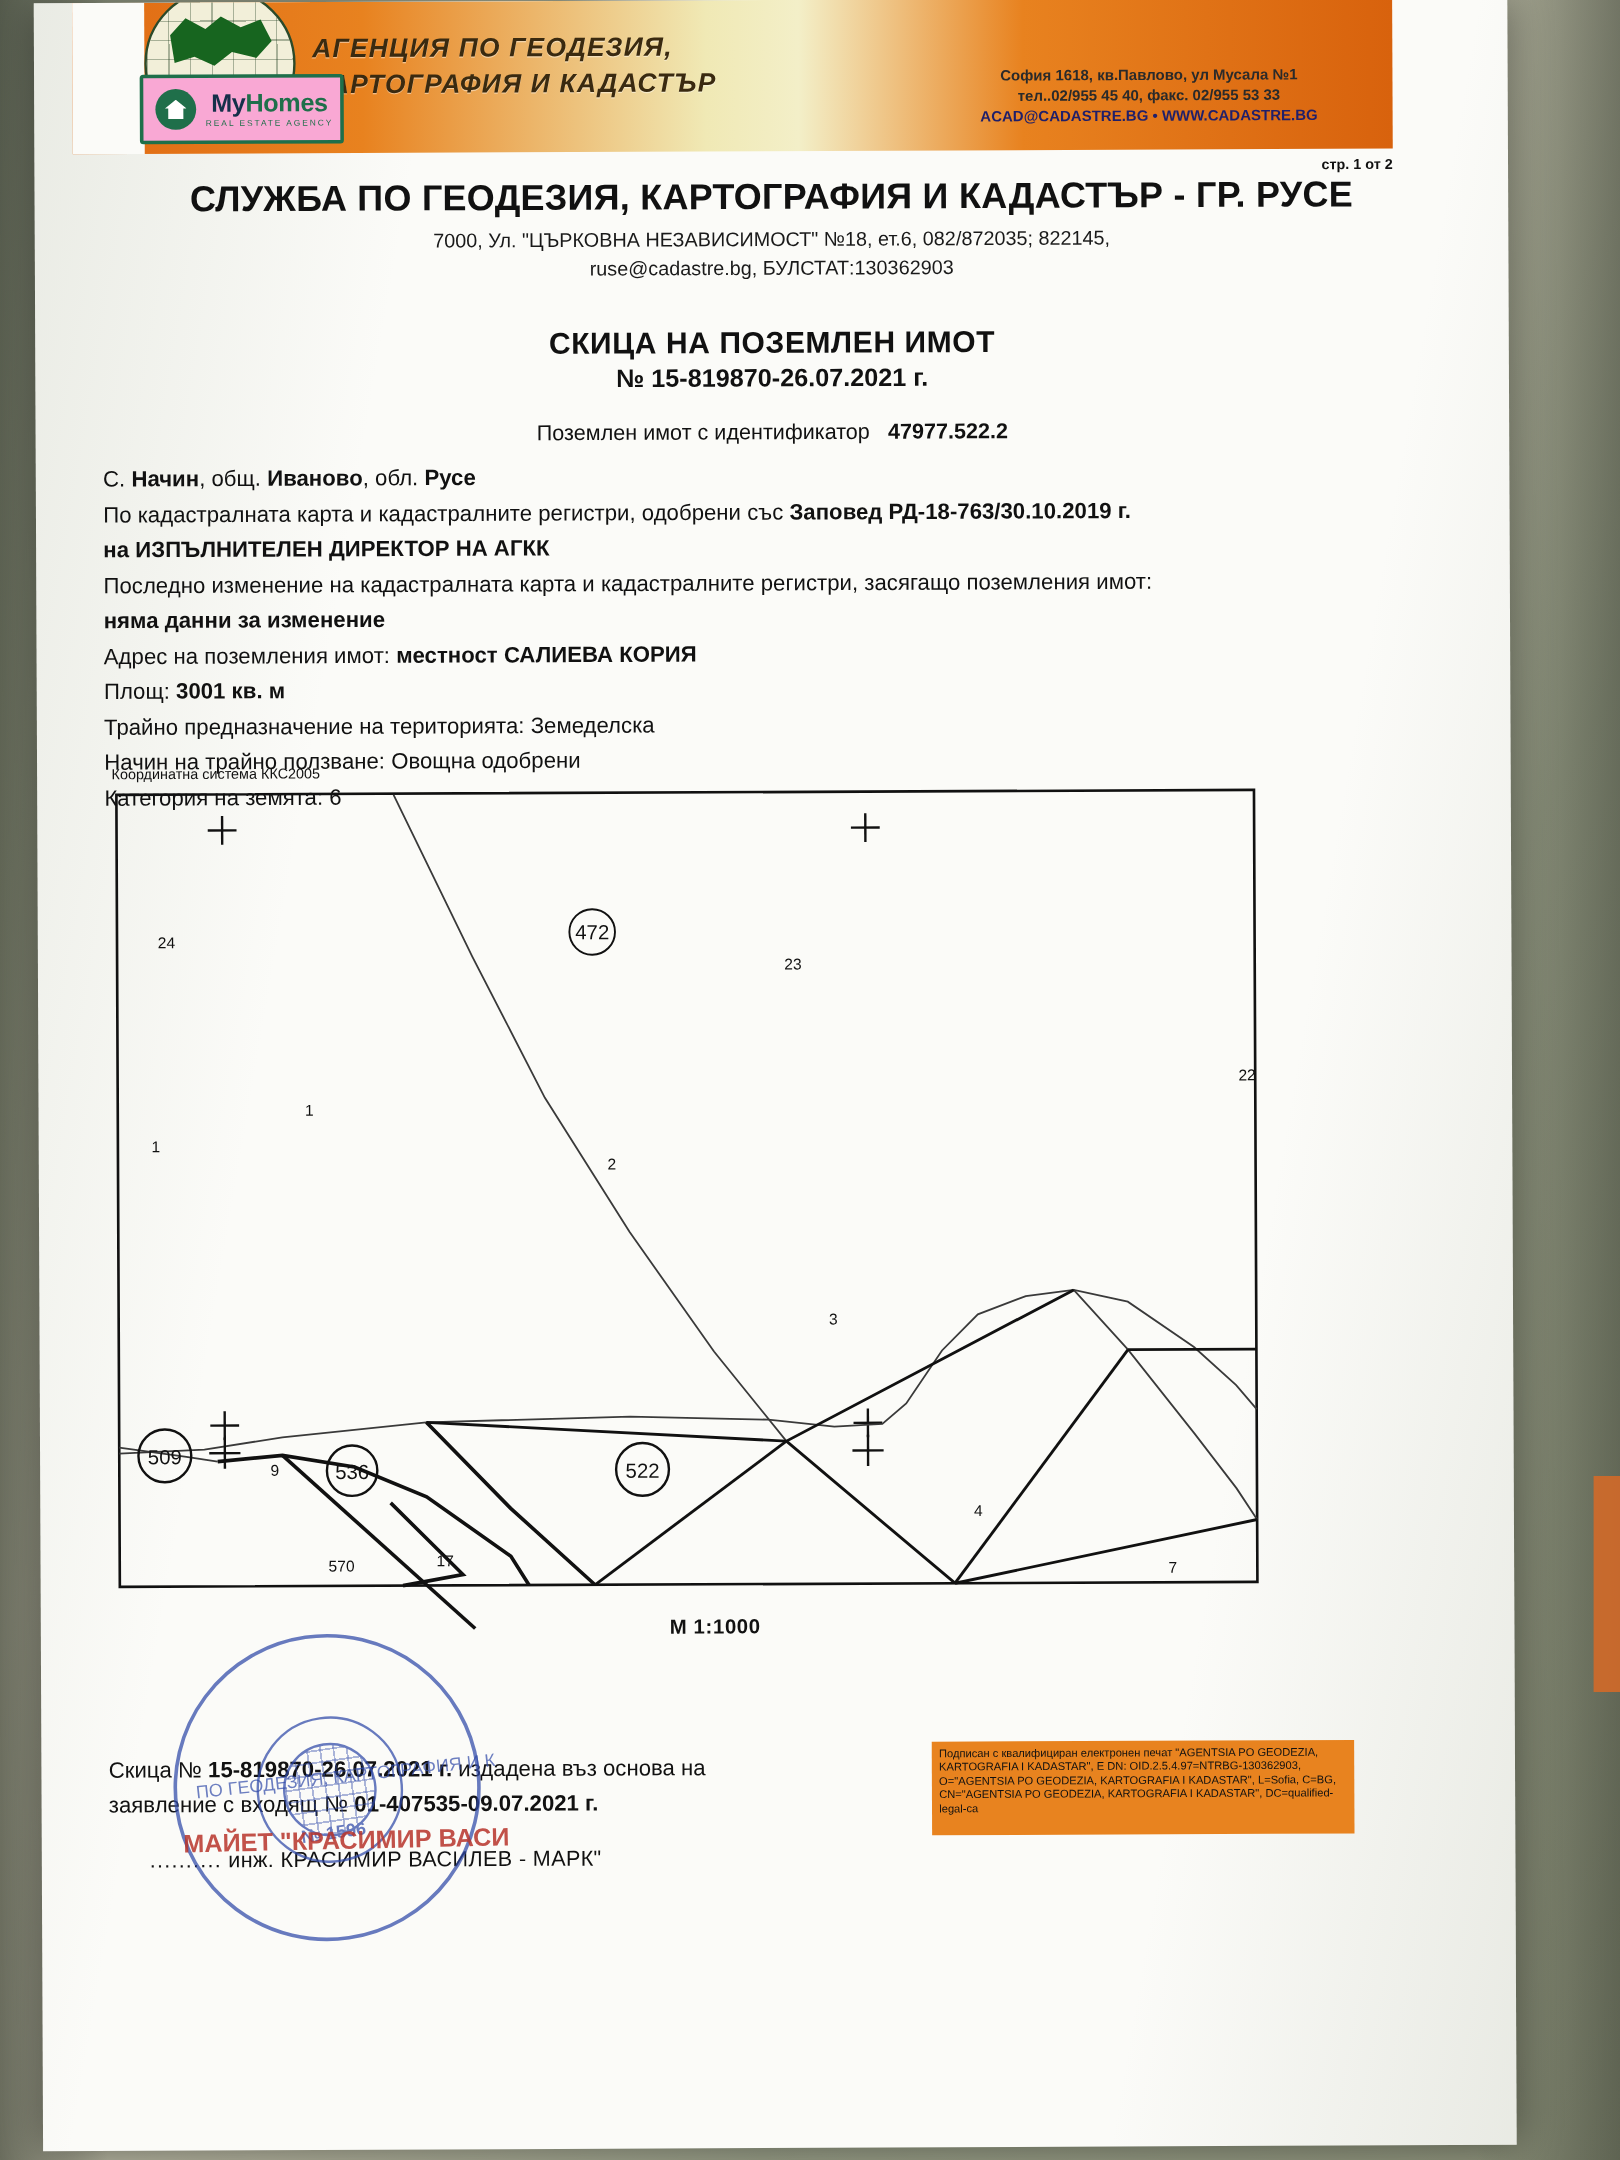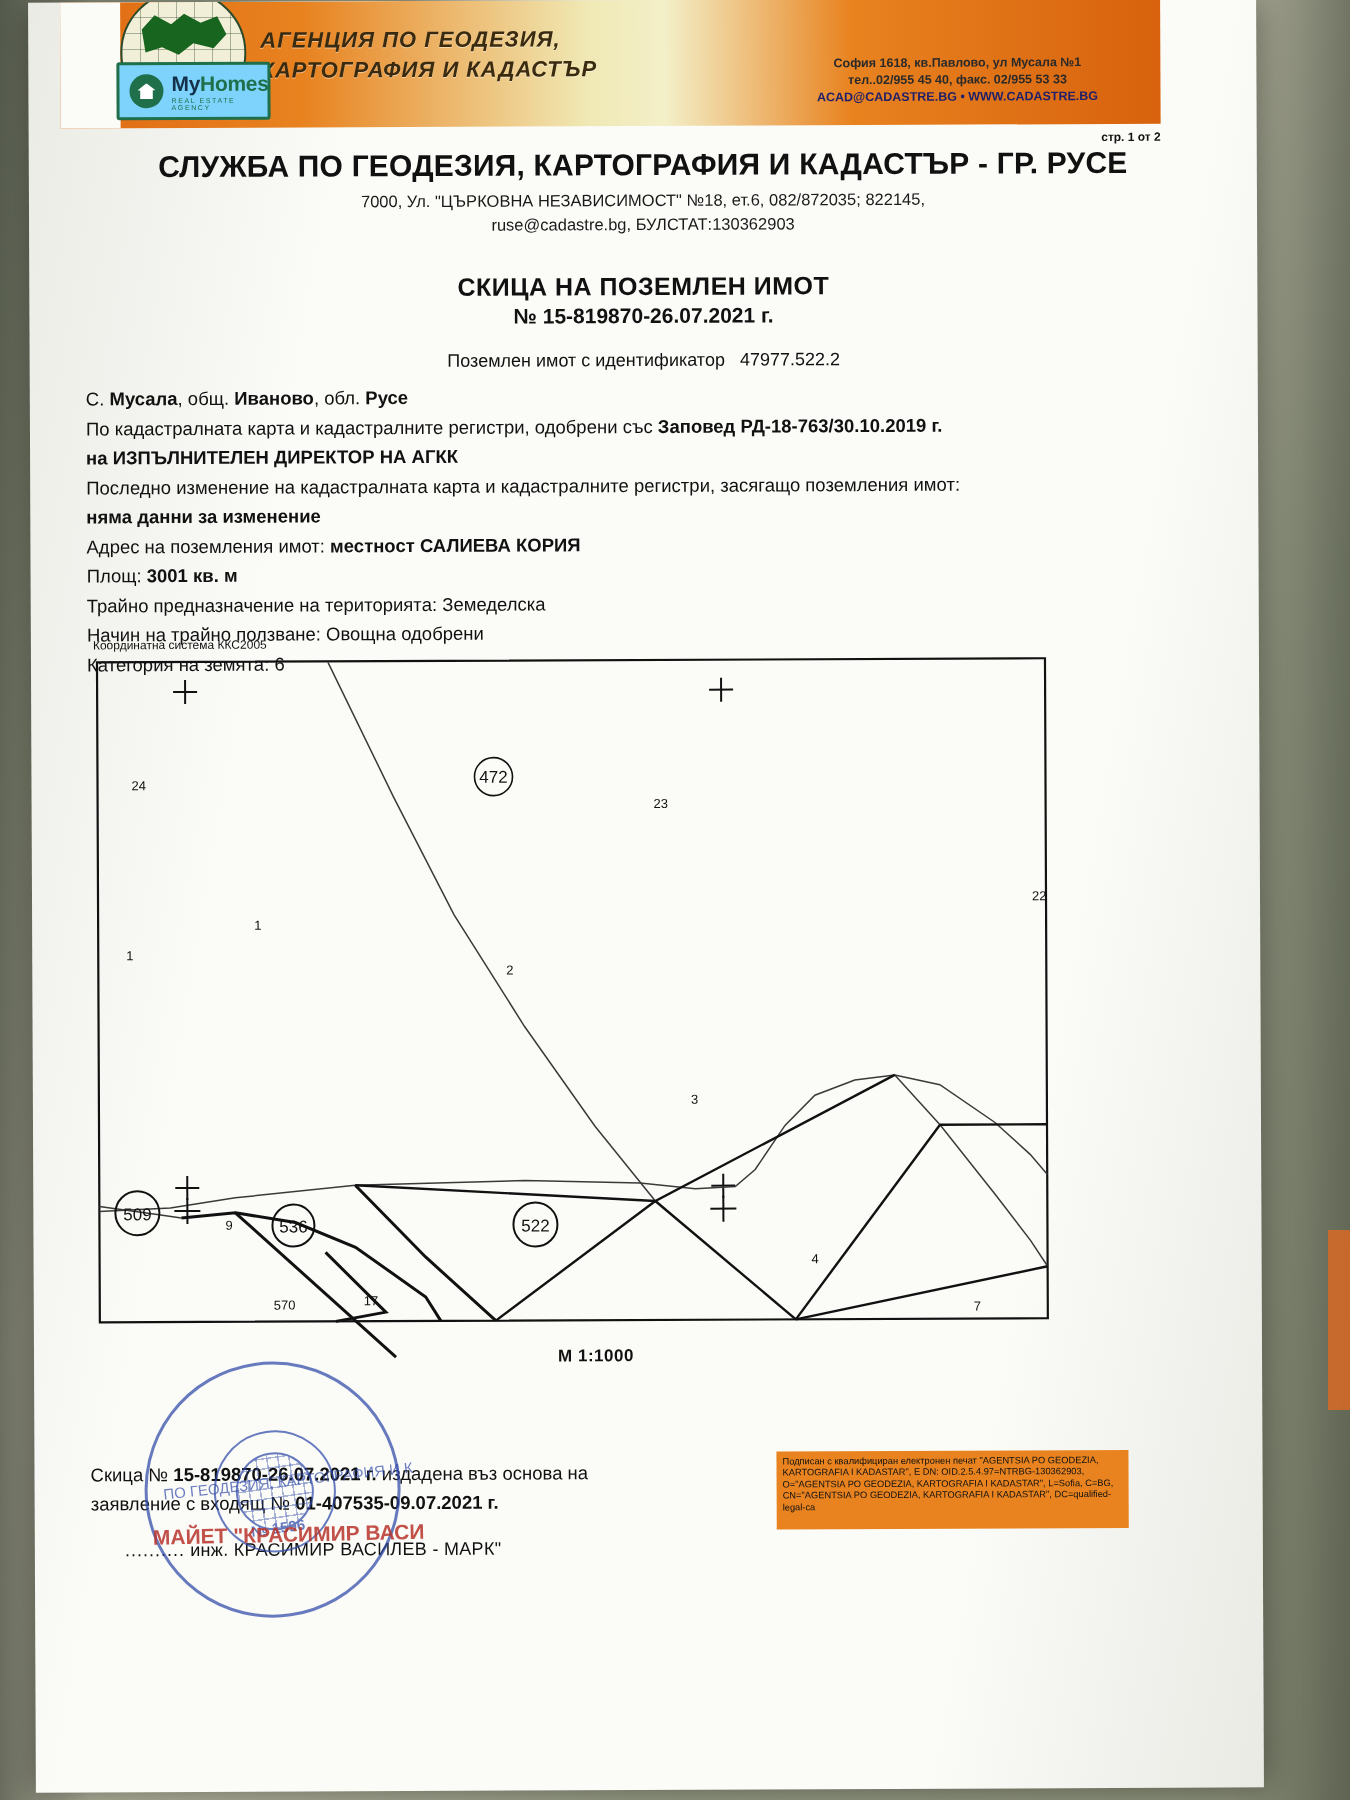--- a/index.html
+++ b/index.html
@@ -78,23 +78,23 @@
     text-shadow:0 1px 0 rgba(255,255,255,.45);
   }
   .agency-name div{white-space:nowrap;}
   .hdr-contacts{
     position:absolute;right:8px;top:56px;width:390px;
     text-align:center;color:#2a2a2a;font-size:12.5px;line-height:17px;font-weight:bold;
   }
   .hdr-contacts .web{color:#1f1f6a;}
   
   .logo{
-    position:absolute;left:88px;top:60px;width:154px;height:58px;
-    background:#7dd3fc;border:3px solid #1f6f4a;border-radius:3px;
-    display:flex;align-items:center;gap:8px;padding-left:10px;box-sizing:border-box;
+    position:absolute;left:88px;top:60px;width:170px;height:58px;
+    background:#f9a8d4;border:3px solid #1f6f4a;border-radius:3px;
+    display:flex;align-items:center;gap:8px;padding-left:10px;box-sizing:border-box;text-align:center;
   }
   .logo-mark{
     width:34px;height:34px;border-radius:50%;background:#1f6f4a;
     position:relative;flex:0 0 auto;
   }
   .logo-mark:after{
     content:"";position:absolute;left:8px;top:9px;width:18px;height:16px;
     background:#fff;
     clip-path:polygon(50% 0,100% 45%,85% 45%,85% 100%,15% 100%,15% 45%,0 45%);
   }
@@ -118,21 +118,21 @@
     font-size:25px;font-weight:bold;color:#111;letter-spacing:.5px;
   }
   .doc-number{
     position:absolute;left:0;top:304px;width:1228px;text-align:center;
     font-size:21px;font-weight:bold;color:#111;
   }
   .ident{
     position:absolute;left:0;top:350px;width:1228px;text-align:center;
     font-size:18px;color:#111;
   }
-  .ident b{font-weight:normal;margin-left:10px;}
+  .ident b{font-weight:bold;margin-left:10px;}
   
   .body{
     position:absolute;left:56px;top:382px;width:1000px;
     font-size:18.5px;color:#111;line-height:29.5px;
   }
   .body .ln{white-space:normal;}
   .body b{font-weight:bold;}
   
   .coord-label{
     position:absolute;left:62px;top:636px;font-size:12px;color:#111;
@@ -244,21 +244,21 @@
   <div class="doc-number">№ 15-819870-26.07.2021 г.</div>
 
   <div class="ident">
     <span>Поземлен имот с идентификатор</span>
     <b>47977.522.2</b>
   </div>
 
   <div class="body">
     <div class="ln">
       <span>С.</span>
-      <b>Мусала</b>,
+      <b>Начин</b>,
       <span>общ.</span>
       <b>Иваново</b>,
       <span>обл.</span>
       <b>Русе</b>
     </div>
     <div class="ln">
       <span>По кадастралната карта и кадастралните регистри, одобрени със</span>
       <b>Заповед РД-18-763/30.10.2019 г.</b>
     </div>
     <div class="ln">

